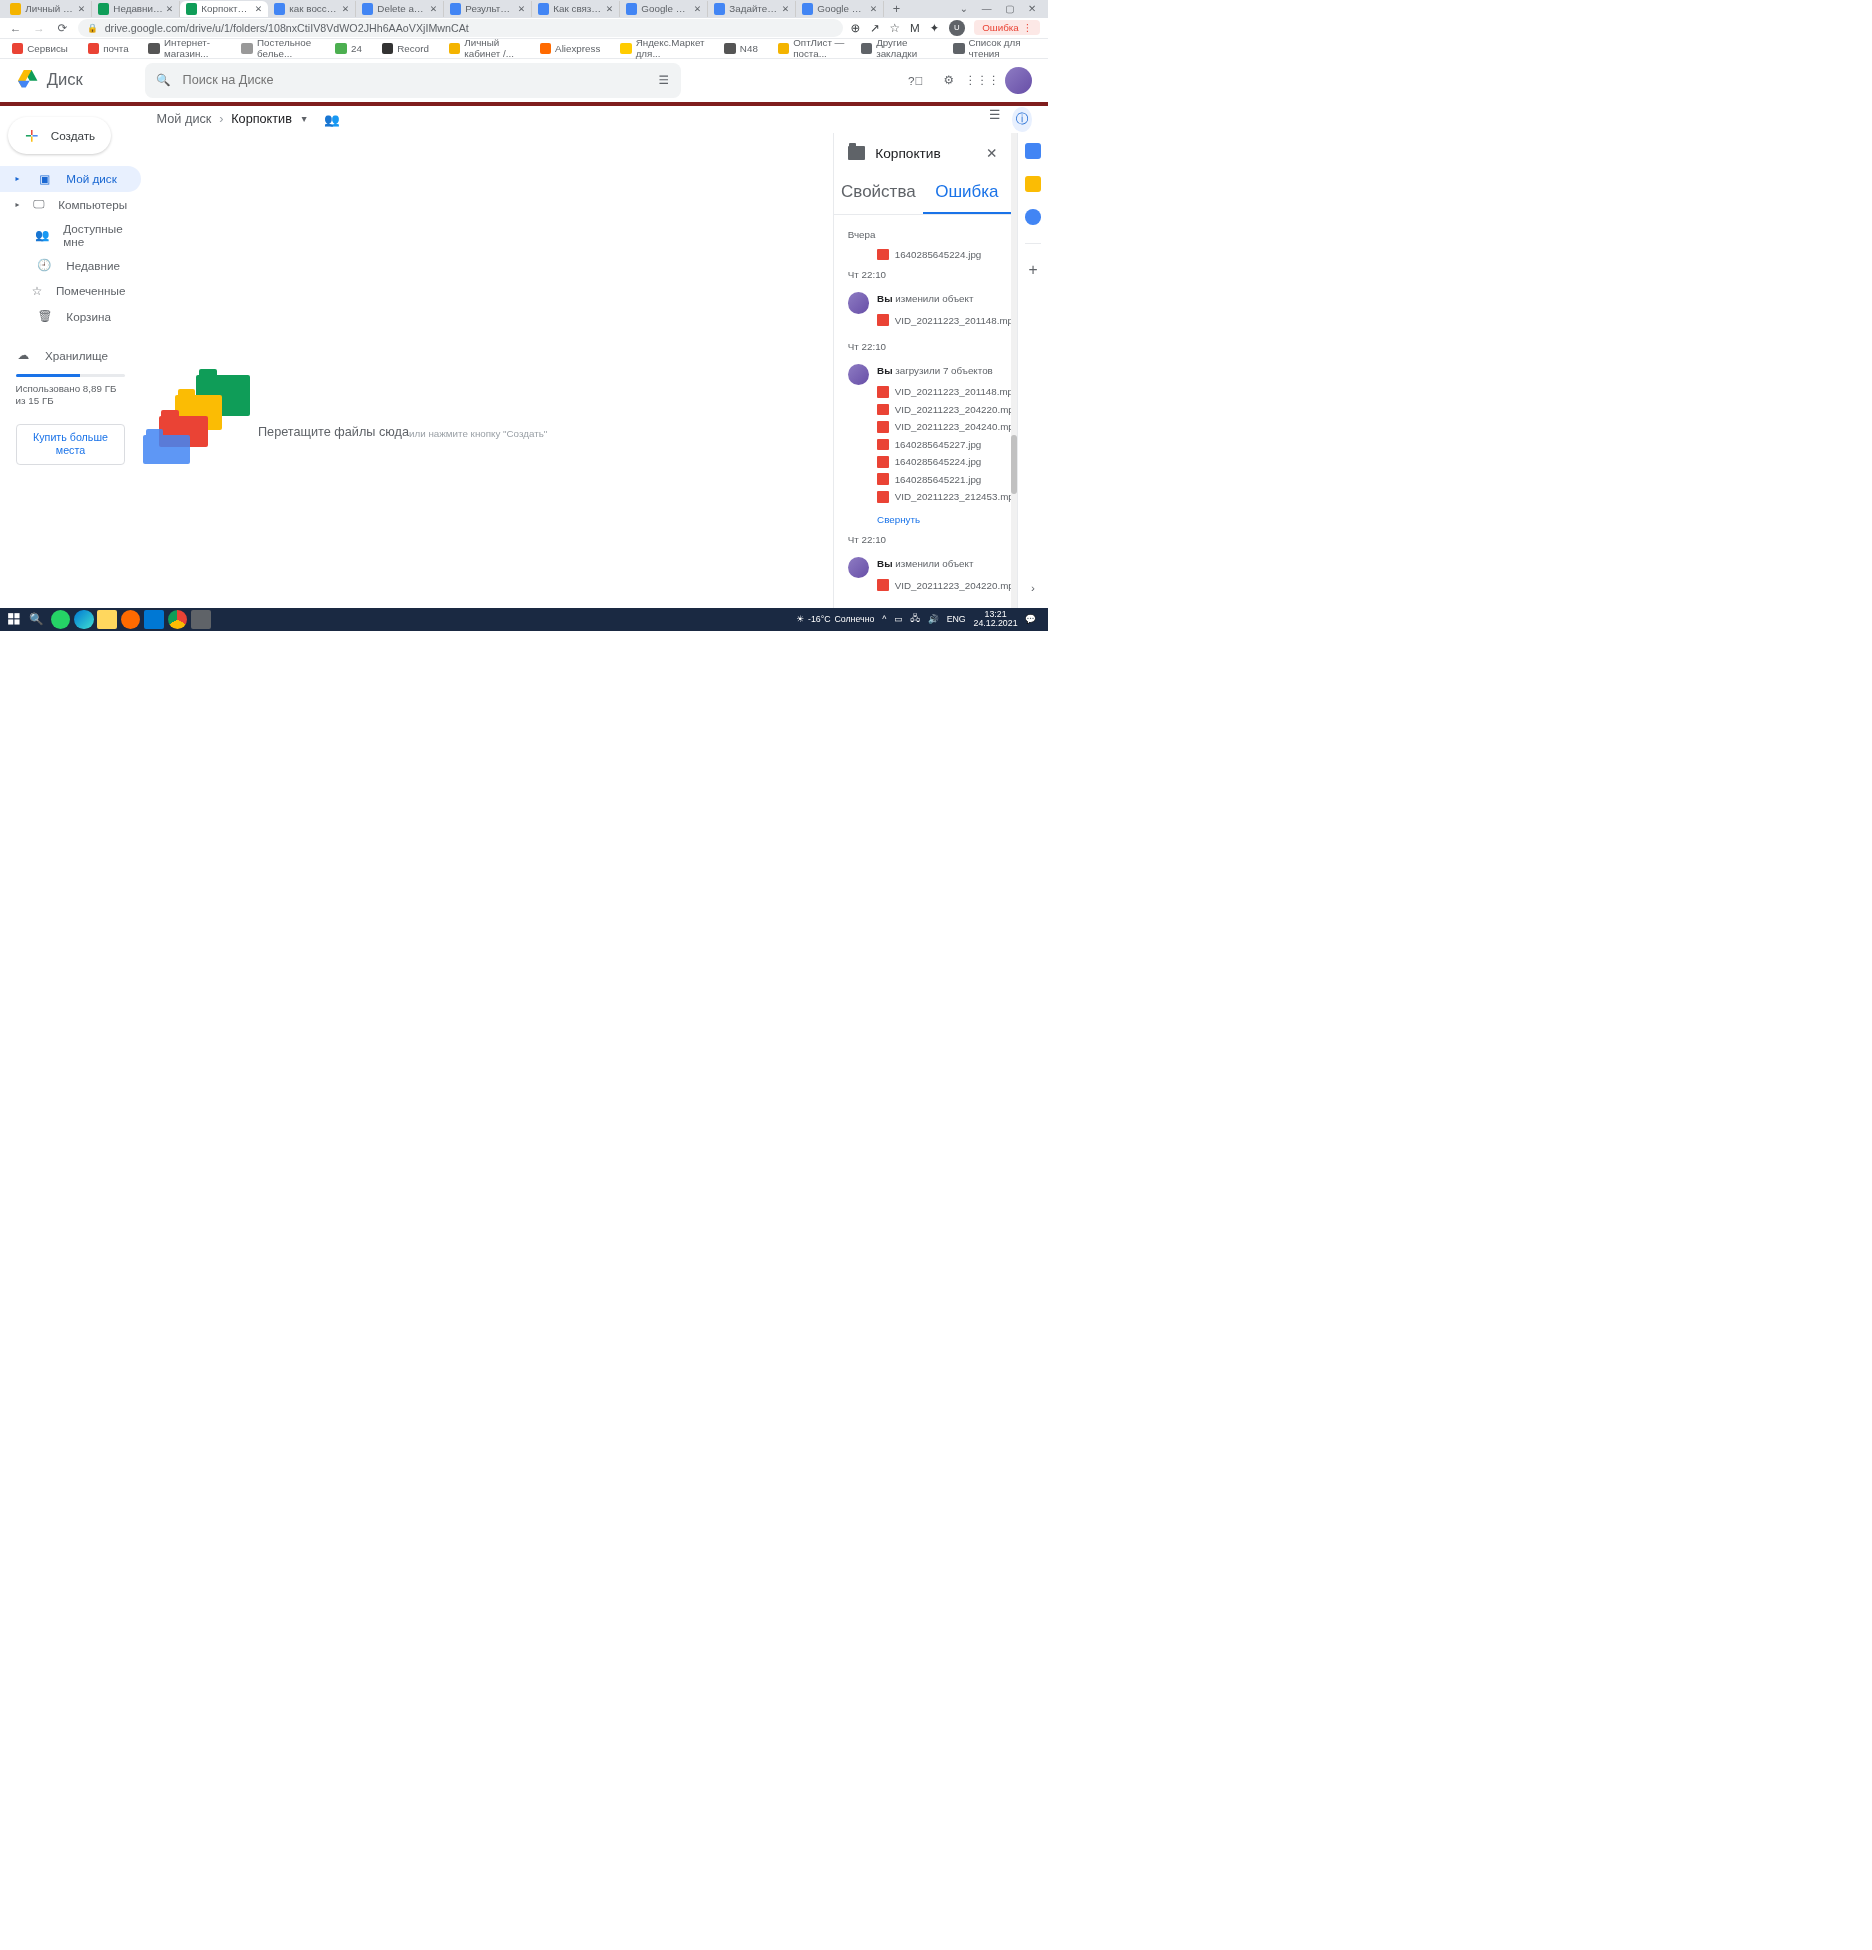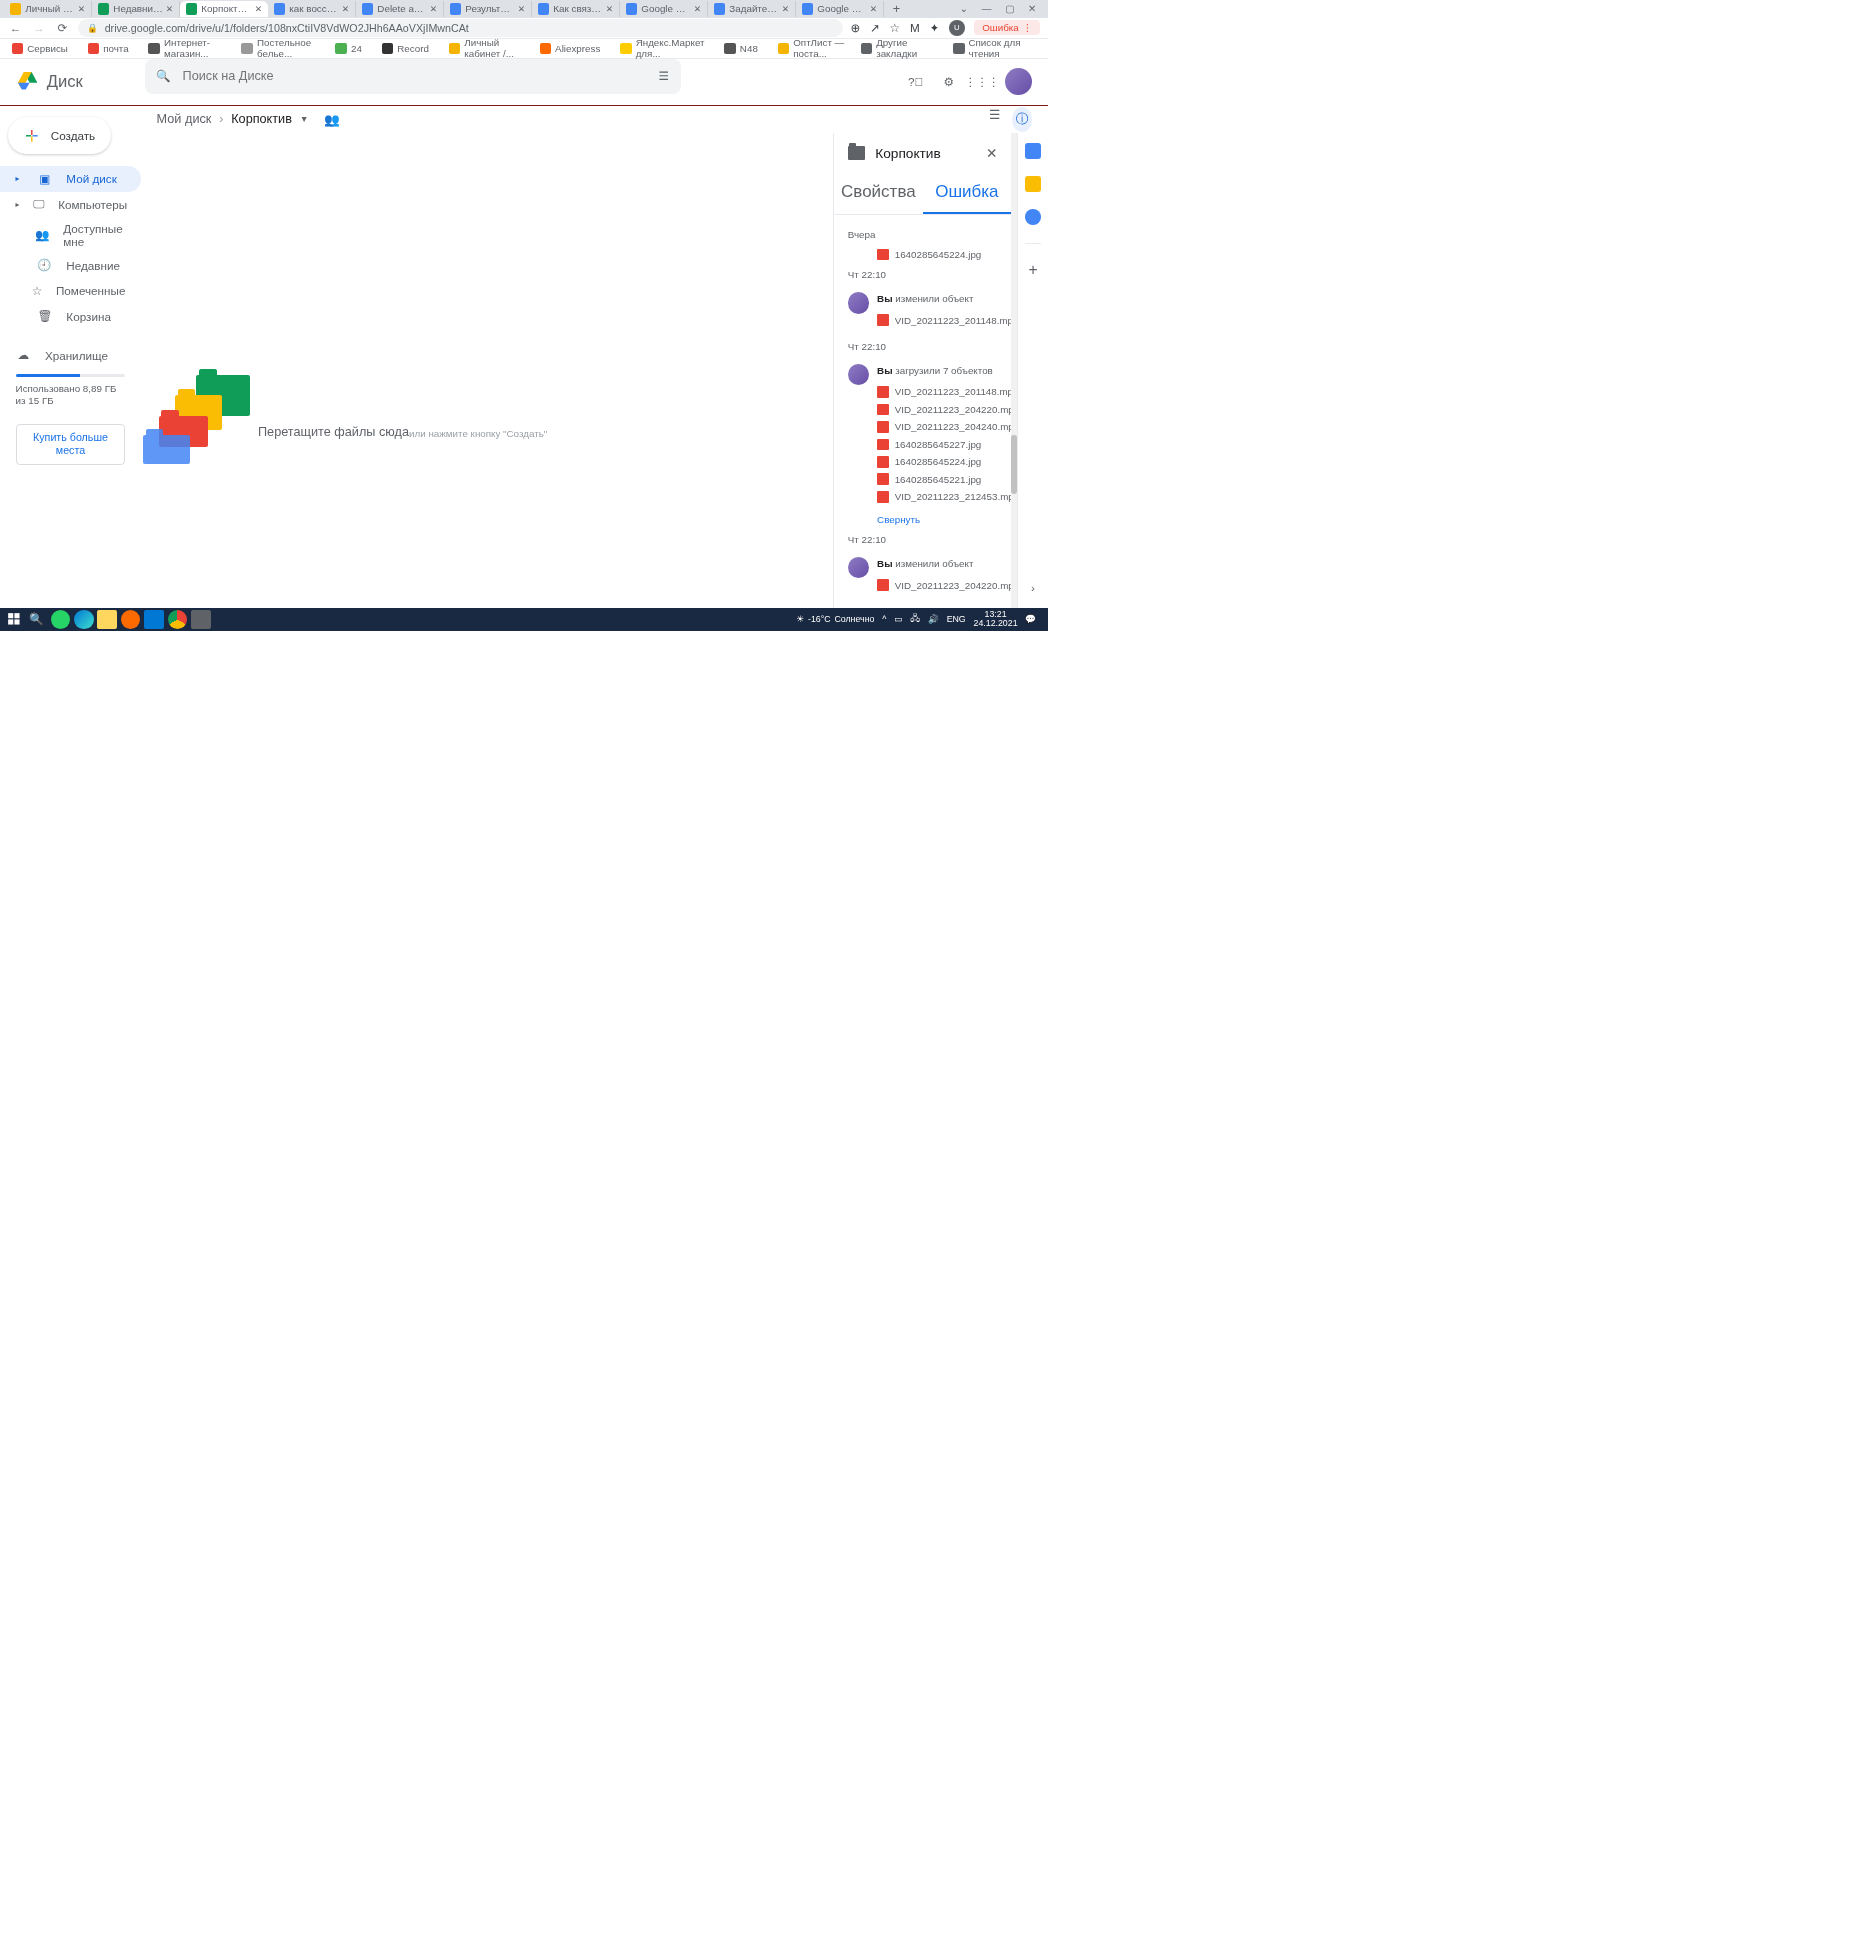--- a/index.html
+++ b/index.html
@@ -16,21 +16,21 @@
 .nav-btn{width:15.6px;height:15.6px;display:flex;align-items:center;justify-content:center;color:#5f6368}
 .url-box{flex:1;background:#f1f3f4;border-radius:11.7px;height:17.6px;display:flex;align-items:center;padding:0 9.8px;font-size:10.7px;color:#5f6368;gap:5.9px}
 .url-box .lock{font-size:8.8px}
 .addr-icons{display:flex;gap:9.8px;align-items:center}
 .err-badge{background:#fce8e6;color:#ea4335;padding:2px 7.8px;border-radius:3.9px;font-size:9.8px;display:flex;align-items:center;gap:3.9px}
 .avatar-sm{width:15.6px;height:15.6px;border-radius:50%;background:#5f6368;display:flex;align-items:center;justify-content:center;color:#fff;font-size:7.8px}
 .bmk-bar{height:19.5px;display:flex;align-items:center;padding:0 7.8px;gap:3.9px;border-bottom:1px solid #e8eaed;font-size:9.8px}
 .bmk{display:flex;align-items:center;gap:3.9px;padding:2px 3.9px;color:#5f6368}
 .bmk .ico{width:11.7px;height:11.7px;border-radius:2px;flex-shrink:0}
 .bmk-right{margin-left:auto;display:flex;gap:10px}
-.drive-header{height:47px;display:flex;padding:0 15.6px;border-bottom:1px solid #7f1d1d}
+.drive-header{height:47px;display:flex;align-items:center;padding:0 15.6px;border-bottom:4px solid #7f1d1d}
 .drive-logo{display:flex;align-items:center;gap:7.8px;width:129px}
 .drive-logo-icon{width:23.4px;height:23.4px}
 .drive-name{font-size:16.6px;color:#5f6368}
 .search-wrap{flex:1;max-width:536px}
 .search-box{background:#f1f3f4;border-radius:7.8px;height:35px;display:flex;align-items:center;padding:0 11.7px;gap:11.7px}
 .search-input{border:none;background:transparent;flex:1;font-size:12.7px;outline:none}
 .hdr-icons{margin-left:auto;display:flex;gap:13.7px;align-items:center}
 .hdr-icon{width:19.5px;height:19.5px;display:flex;align-items:center;justify-content:center;color:#5f6368}
 .profile-av{width:27px;height:27px;border-radius:50%;background:linear-gradient(135deg,#8e7cc3,#674ea7);background-size:cover}
 .main{display:flex;height:502px}

